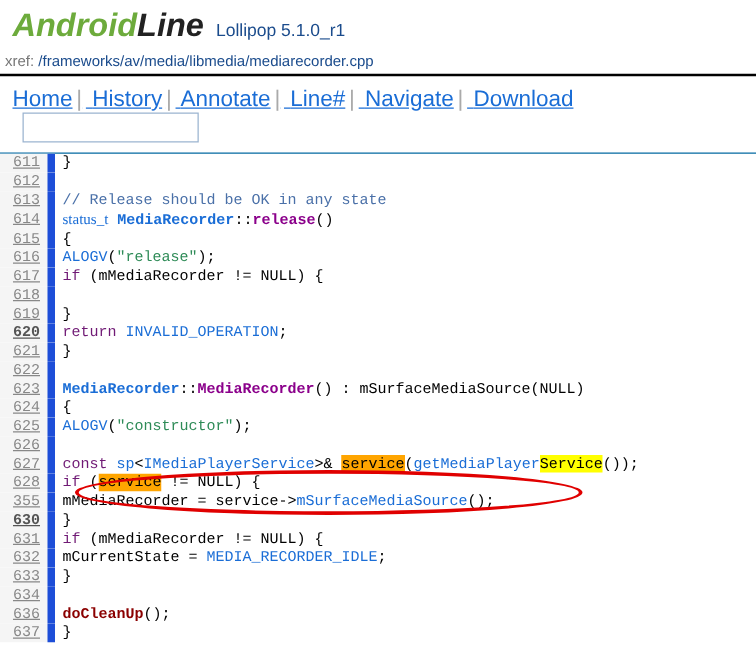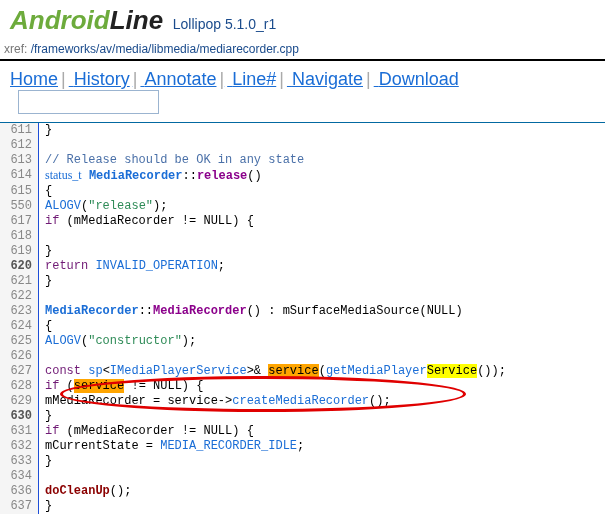--- a/index.html
+++ b/index.html
@@ -58,23 +58,24 @@
     white-space: nowrap;
     position: relative;
   }
   .line { display: flex; }
   .ln {
     width: 32px;
     text-align: right;
     color: #888;
     background: #f5f5f5;
     padding-right: 6px;
-    border-right: 1px solid #1d4ed8;
+    border-right: 6px solid #1d4ed8;
     flex: 0 0 auto;
     user-select: none;
+    text-decoration: underline;
   }
   .ln.bold { font-weight: bold; color: #555; }
   .code { padding-left: 6px; }
   .kw { color: #701a75; font-weight: normal; }
   .type { color: #1A6DD6; font-family: Liberation Serif, serif; }
   .cls { color: #1A6DD6; font-weight: bold; }
   .decl { color: #8B008B; font-weight: bold; }
   .fn { color: #8B0000; font-weight: bold; }
   .str { color: #2E8B57; }
   .cmt { color: #4A70A8; }
@@ -133,21 +134,21 @@
     </div>
   <div class="line">
       <a class="ln">614</a>
       <span class="code"><span class="type">status_t</span> <span class="cls">MediaRecorder</span>::<span class="decl">release</span><span>()</span></span>
     </div>
   <div class="line">
       <a class="ln">615</a>
       <span class="code">{</span>
     </div>
   <div class="line">
-      <a class="ln">550</a>
+      <a class="ln">616</a>
       <span class="code">    <span class="id">ALOGV</span>(<span class="str">"release"</span>);</span>
     </div>
   <div class="line">
       <a class="ln">617</a>
       <span class="code">    <span class="kw">if</span><span> (mMediaRecorder != NULL) {</span></span>
     </div>
   <div class="line">
       <a class="ln">618</a>
     </div>
   <div class="line">
@@ -184,22 +185,22 @@
     </div>
   <div class="line">
       <a class="ln">627</a>
       <span class="code">    <span class="kw">const</span> <span class="id">sp</span>&lt;<span class="id">IMediaPlayerService</span><span>&gt;&amp; </span><span class="hl1">service</span><span>(</span><span class="id">getMediaPlayer</span><span class="hl2">Service</span><span>());</span></span>
     </div>
   <div class="line">
       <a class="ln">628</a>
       <span class="code">    <span class="kw">if</span><span> (</span><span class="hl1">service</span><span> != NULL) {</span></span>
     </div>
   <div class="line">
-      <a class="ln">629</a>
-      <span class="code">        <span>mMediaRecorder = service-&gt;</span><span class="id">createMediaRecorder</span><span>();</span></span>
+      <a class="ln">355</a>
+      <span class="code">        <span>mMediaRecorder = service-&gt;</span><span class="id">mSurfaceMediaSource</span><span>();</span></span>
     </div>
   <div class="line">
       <a class="ln bold">630</a>
       <span class="code">    }</span>
     </div>
   <div class="line">
       <a class="ln">631</a>
       <span class="code">    <span class="kw">if</span><span> (mMediaRecorder != NULL) {</span></span>
     </div>
   <div class="line">

